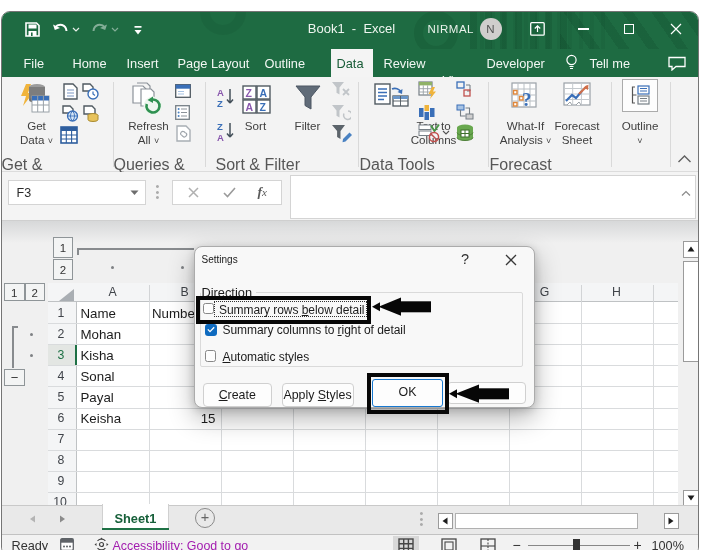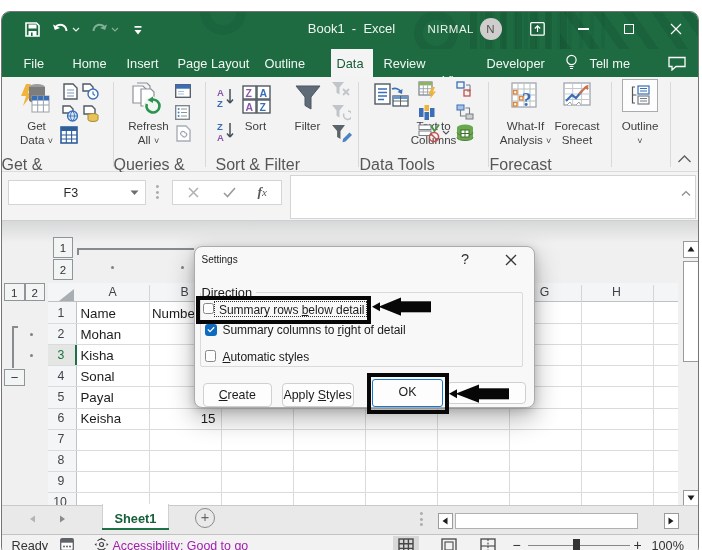--- a/index.html
+++ b/index.html
@@ -286,21 +286,21 @@
         <rect x="7" y="1" width="11" height="8" fill="none" stroke="#3a6fb8" stroke-width="1.2"></rect>
         <path d="M9 3.5h7M9 6h7" stroke="#3a6fb8" stroke-width="1"></path>
         <rect x="7" y="11" width="11" height="8" fill="none" stroke="#767f86" stroke-width="1.2"></rect>
         <path d="M9 13.5h7M9 16h7" stroke="#767f86" stroke-width="1"></path>
         <path d="M4 2 h-2.5 v16 h2.5 M2 10 h3.5" fill="none" stroke="#555" stroke-width="1.2"></path>
       </svg>
 <div class="lbl a" style="left:613px;top:110px;width:55px;">Outline<br><span style="font-size:9px;">˅</span></div>
 
 <div class="a" style="left:0;top:162.5px;width:702px;height:49px;background:#f4f4f4;"></div>
 <div class="a" style="left:8.5px;top:171px;width:138px;height:25px;background:#fff;border:1px solid #d4d4d4;box-sizing:border-box;"></div>
-<div class="a" style="left:17px;top:177px;font-size:12.5px;color:#2a2a2a;margin-left:47px;">F3</div>
+<div class="a" style="left:17px;top:177px;font-size:12.5px;color:#2a2a2a;">F3</div>
 <svg class="a" style="left:130px;top:181px" width="9" height="6" viewBox="0 0 9 6">
         <path d="M0.5 0.5 L4.5 5 L8.5 0.5 Z" fill="#6d6d6d"></path>
       </svg>
 <div class="a" style="left:156px;top:175px;width:3px;height:16px;color:#ababab;font-size:11px;line-height:5.5px;">•<br>•<br>•</div>
 <div class="a" style="left:172px;top:171px;width:110px;height:25px;background:#fff;border:1px solid #d4d4d4;box-sizing:border-box;"></div>
 <svg class="a" style="left:188px;top:178px" width="11" height="11" viewBox="0 0 11 11">
         <path d="M1 1 L10 10 M10 1 L1 10" stroke="#b0b0b0" stroke-width="1.5"></path>
       </svg>
 <svg class="a" style="left:223px;top:178px" width="13" height="11" viewBox="0 0 13 11">
         <path d="M1 6 L4.5 9.5 L12 1" fill="none" stroke="#9b9b9b" stroke-width="1.6"></path>

